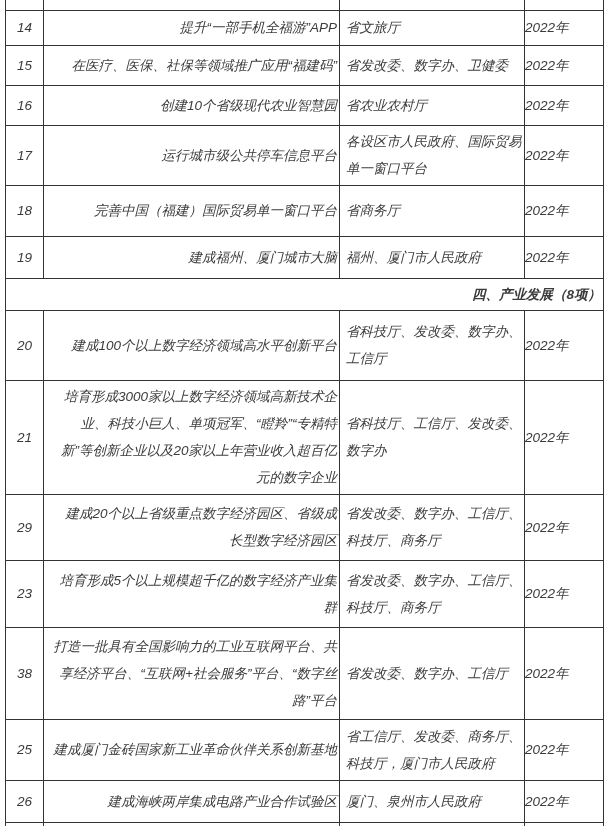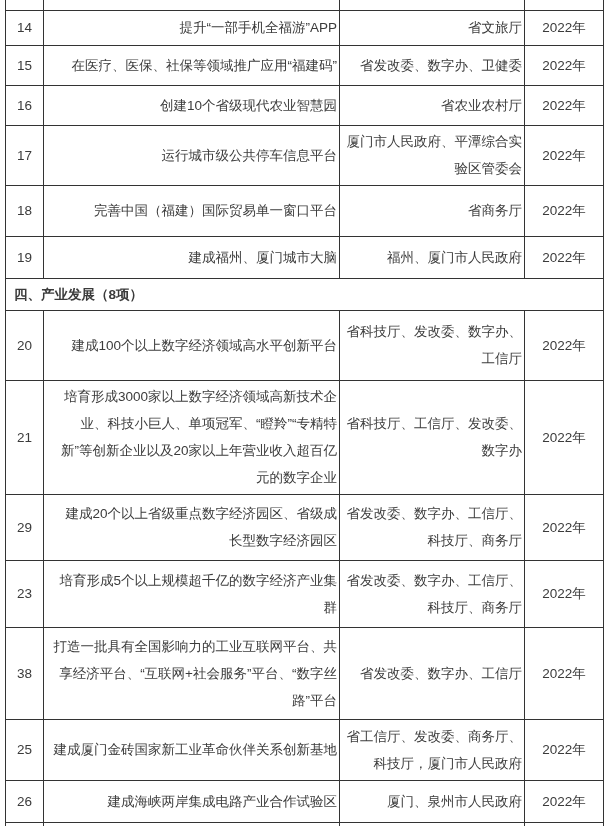--- a/index.html
+++ b/index.html
@@ -7,20 +7,21 @@
     padding: 0;
     background: #ffffff;
   }
   .page {
     position: relative;
     width: 610px;
     height: 826px;
     background: #ffffff;
     overflow: hidden;
     font-family: "Liberation Sans", sans-serif;
+    font-style: italic;
   }
   table.plan-table {
     border-collapse: collapse;
     table-layout: fixed;
     margin-left: 5px;
     width: 598px;
     color: #3b3b3b;
     font-size: 13.5px;
   }
   table.plan-table td {
@@ -33,30 +34,29 @@
   tr.partial-bottom td { border-bottom: none; }
   td.c-num {
     text-align: center;
     padding: 0;
   }
   td.c-task {
     text-align: right;
     padding: 2px 2px 2px 8px;
   }
   td.c-dept {
-    text-align: right;
+    text-align: left;
     padding: 2px 2px 2px 6px;
   }
   td.c-year {
-    text-align: center;
     padding: 0;
   }
   td.c-section {
     font-weight: bold;
-    text-align: left;
+    text-align: right;
     padding: 2px 2px 2px 8px;
     margin-top: 6px;
   }
 </style>
 </head>
 <body>
 
 <div class="page">
   <table class="plan-table">
     <colgroup>
@@ -91,21 +91,21 @@
     <tr style="height:40px">
       <td class="c-num">16</td>
       <td class="c-task">创建10个省级现代农业智慧园</td>
       <td class="c-dept">省农业农村厅</td>
       <td class="c-year">2022年</td>
     </tr>
 
     <tr style="height:60px">
       <td class="c-num">17</td>
       <td class="c-task">运行城市级公共停车信息平台</td>
-      <td class="c-dept">厦门市人民政府、平潭综合实验区管委会</td>
+      <td class="c-dept">各设区市人民政府、国际贸易单一窗口平台</td>
       <td class="c-year">2022年</td>
     </tr>
 
     <tr style="height:51px">
       <td class="c-num">18</td>
       <td class="c-task">完善中国（福建）国际贸易单一窗口平台</td>
       <td class="c-dept">省商务厅</td>
       <td class="c-year">2022年</td>
     </tr>
 

